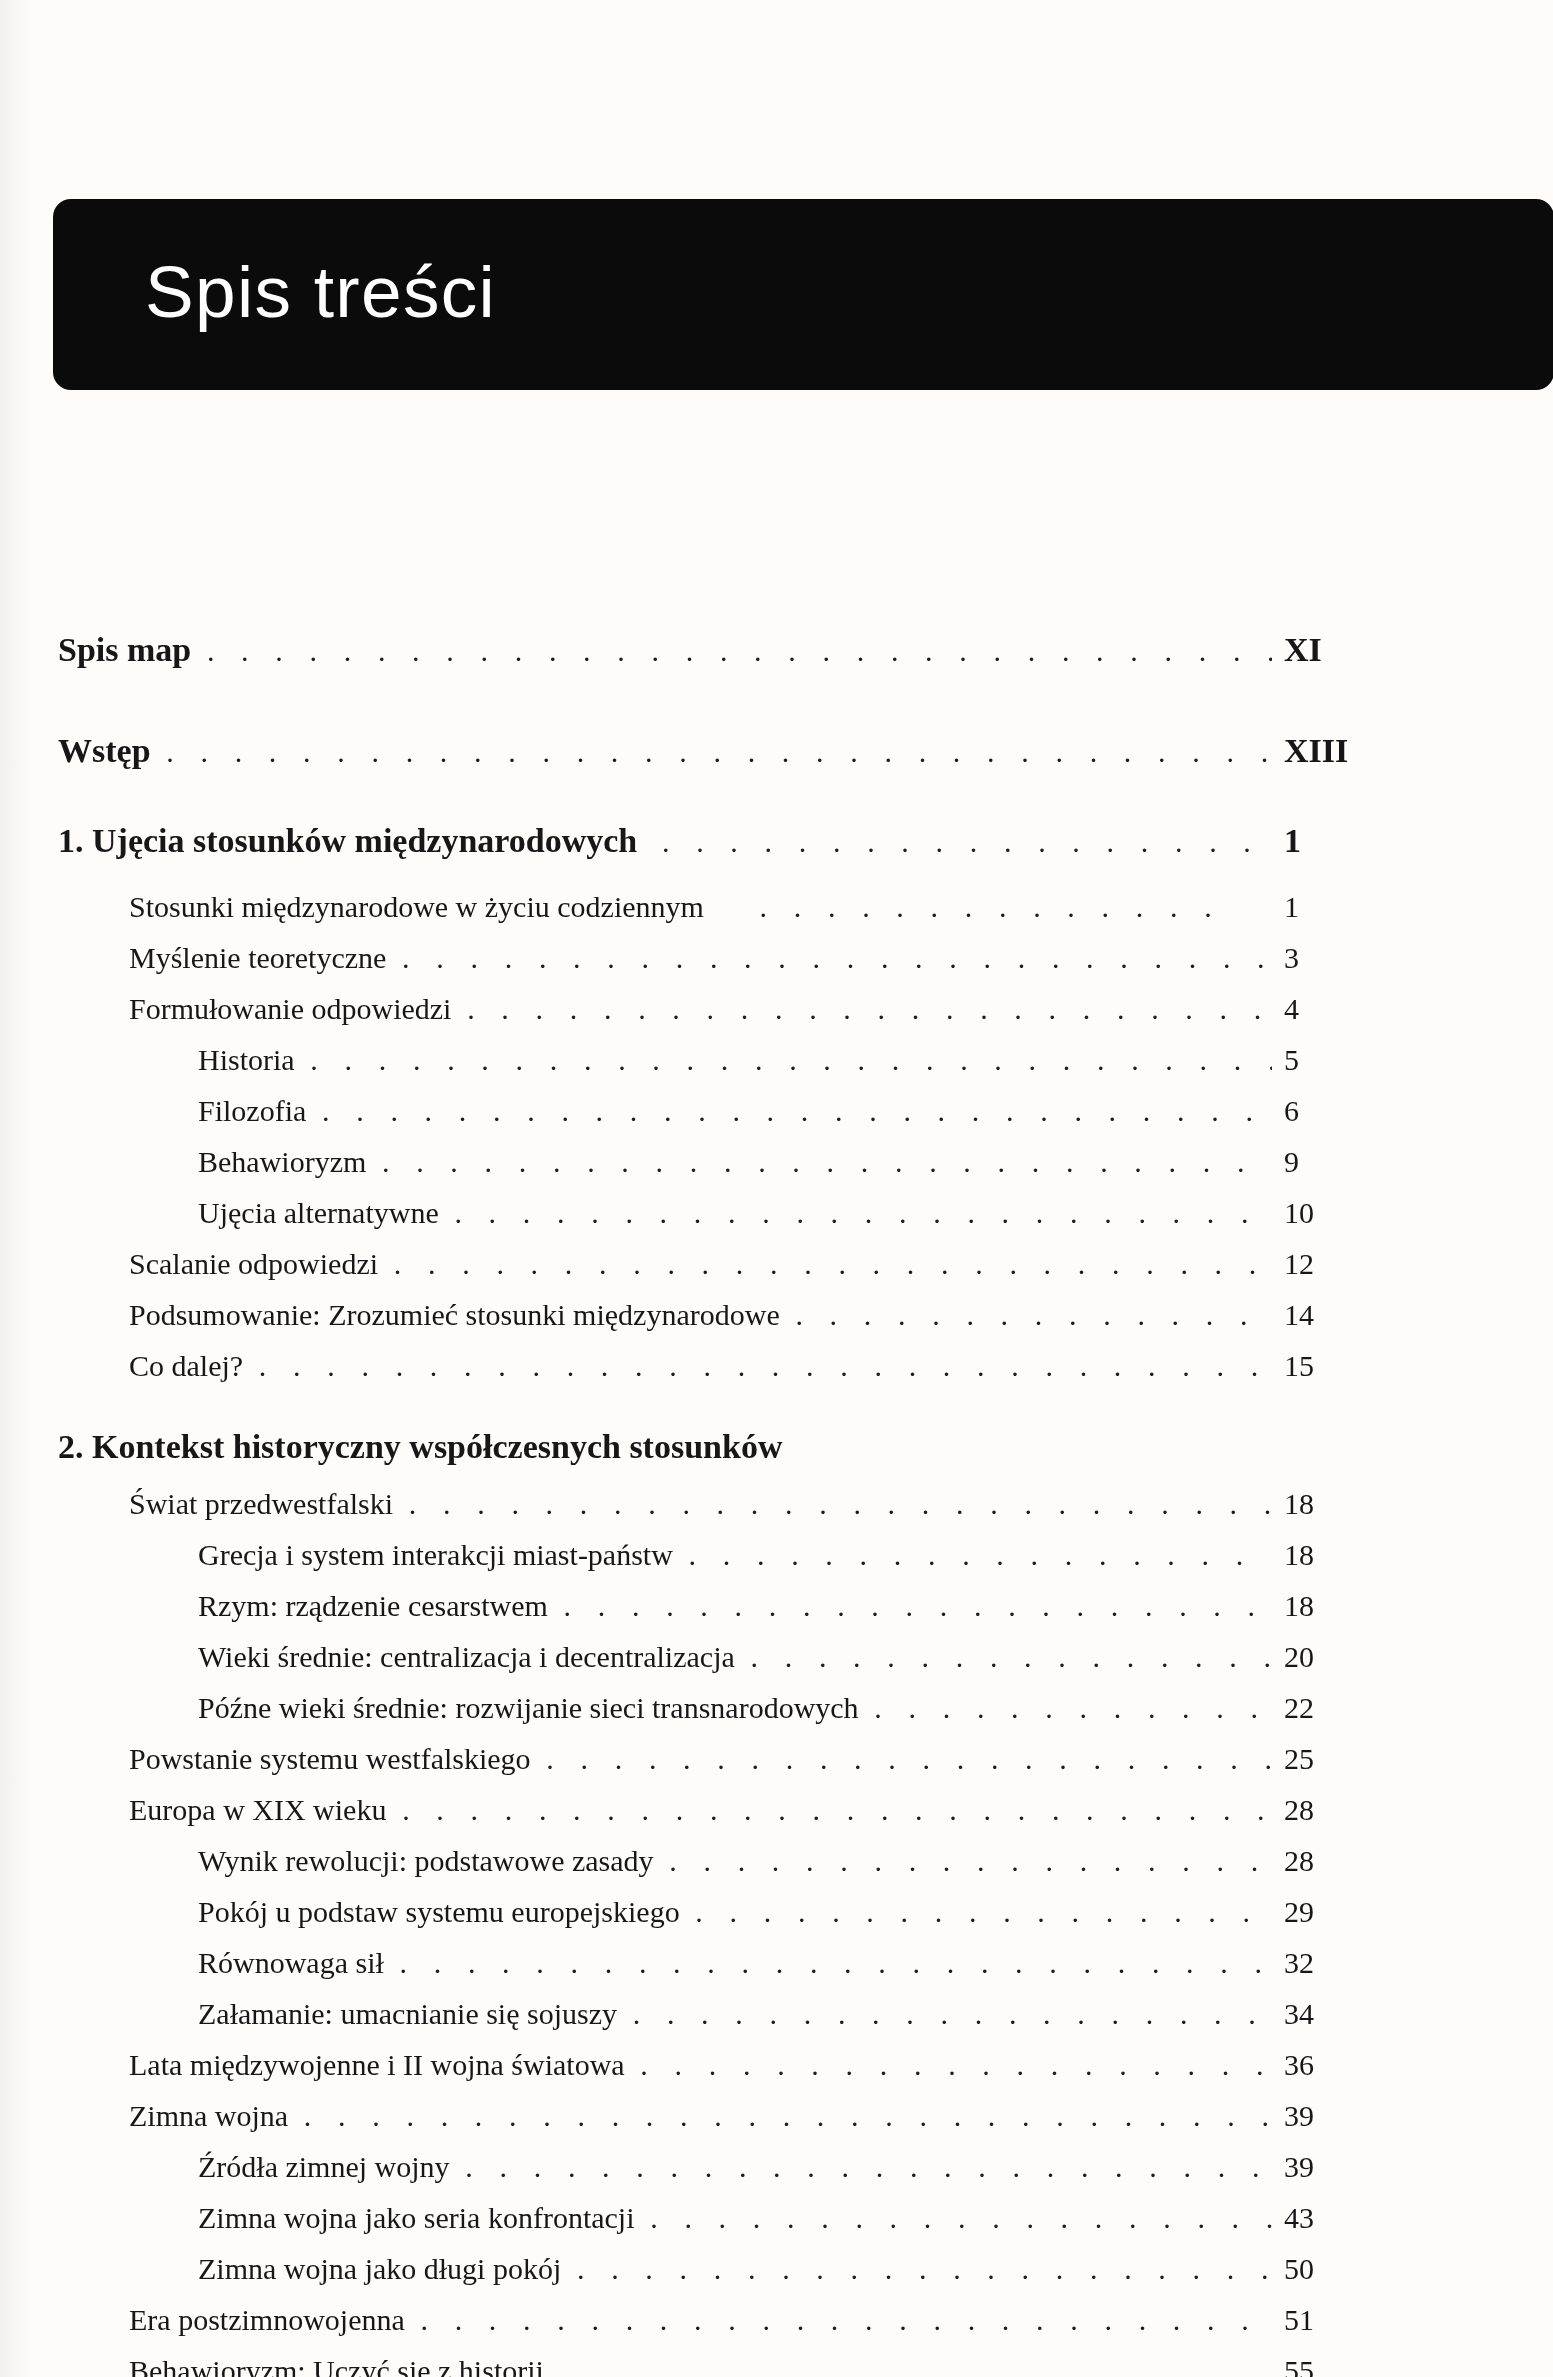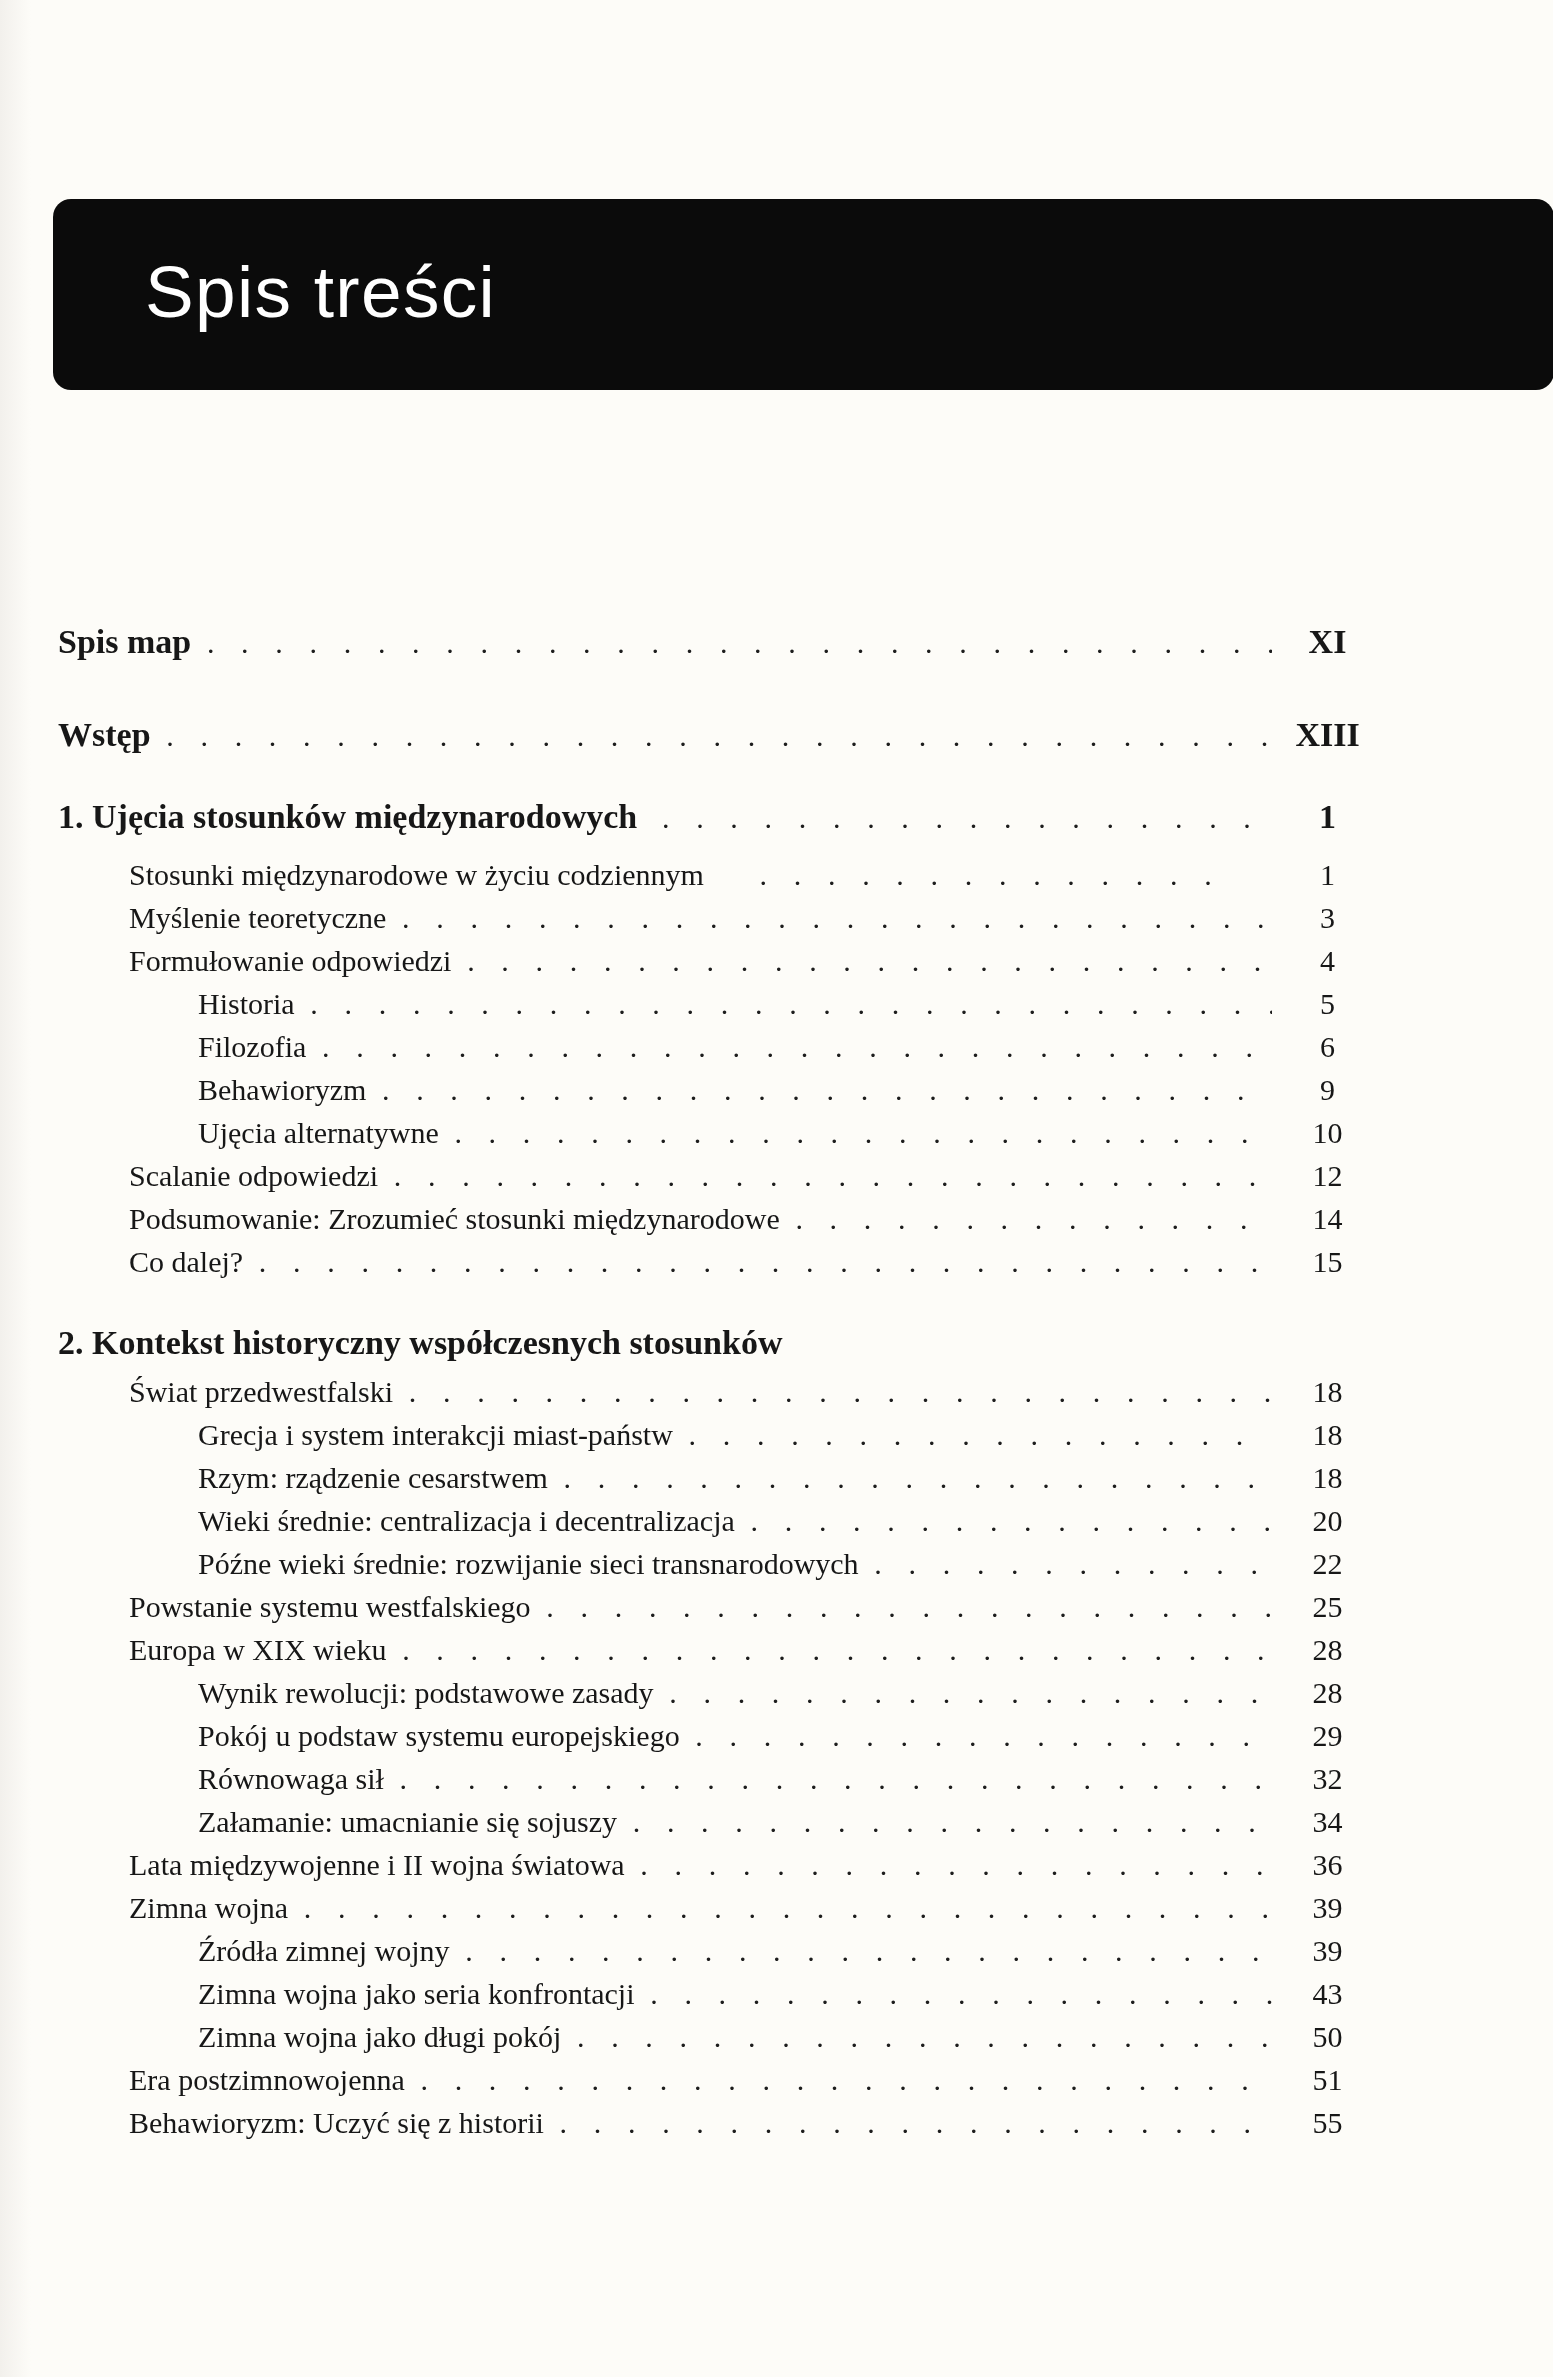--- a/index.html
+++ b/index.html
@@ -72,22 +72,23 @@
     letter-spacing: 9.6px;
     font-size: 30px;
     font-weight: 400;
     color: #1d1d1d;
   }
   .leader::after {
     content: ". . . . . . . . . . . . . . . . . . . . . . . . . . . . . . . . . . . . . . . . . . . . . . . . . . . . . . . .";
   }
   .pageno {
     width: 87px;
-    text-align: center;
+    text-align: left;
     flex: 0 0 auto;
+    margin-top: 8px;
   }
 </style>
 </head>
 <body>
 
 <div class="page">
   <div class="scan-edge"></div>
   <header class="banner">
     <h1>Spis treści</h1>
   </header>

